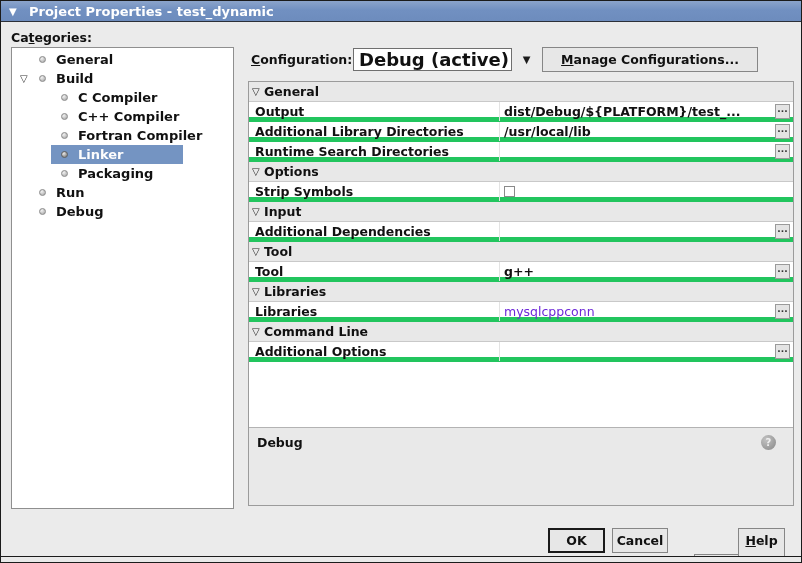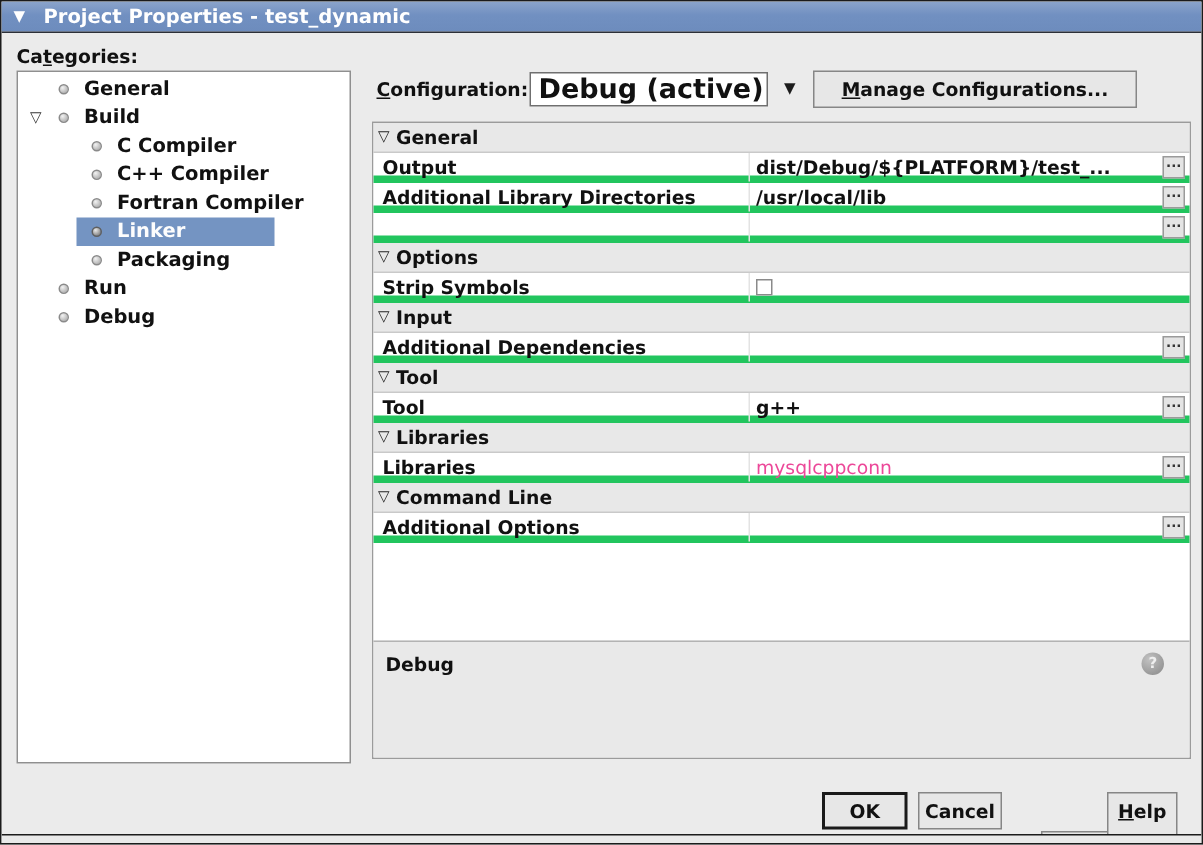--- a/index.html
+++ b/index.html
@@ -63,21 +63,21 @@
     background:#fff; border:1px solid #9b9b9b;
   }
   .prow { position:absolute; left:0; width:544px; height:20px; font-size:12.5px; line-height:19px; }
   .prow.section { background:#e8e8e8; border-bottom:1px solid #c9c9c9; font-weight:bold; color:#111; }
   .prow.section .tri { position:absolute; left:3px; top:0; font-size:10px; color:#222; line-height:19px; }
   .prow.section .slabel { position:absolute; left:15px; top:0; }
   .prow.prop { background:#fff; border-bottom:5px solid #22c55e; }
   .prow.prop .plabel { position:absolute; left:6px; top:0; font-weight:bold; color:#111; white-space:nowrap; }
   .prow.prop .vdiv { position:absolute; left:250px; top:0; width:1px; height:19px; background:#e3e3e3; }
   .prow.prop .pvalue { position:absolute; left:255px; top:0; width:268px; font-weight:bold; color:#111; white-space:nowrap; overflow:hidden; }
-  .prow.prop .pvalue.muted { color:#ec4899; font-weight:normal; }
+  .prow.prop .pvalue.muted { color:#6d28d9; font-weight:normal; }
   .browse {
     position:absolute; right:3px; top:2px; width:15px; height:15px;
     background:#e4e4e4; border:1px solid #9a9a9a; font-size:9px; line-height:9px;
     text-align:center; color:#333; font-weight:bold;
   }
   .checkbox { position:absolute; left:255px; top:4px; width:11px; height:11px; background:#fff; border:1px solid #8a8a8a; }
 
   .sheet .filler { position:absolute; left:0; top:280px; width:544px; height:65px; background:#fff; }
   .infopanel {
     position:absolute; left:0; top:345px; width:544px; height:78px;
@@ -168,20 +168,21 @@
       <span class="pvalue">dist/Debug/${PLATFORM}/test_...</span>
       <span class="browse">...</span>
     </div>
     <div class="prow prop" style="top:40px">
       <span class="plabel">Additional Library Directories</span>
       <span class="vdiv"></span>
       <span class="pvalue">/usr/local/lib</span>
       <span class="browse">...</span>
     </div>
     <div class="prow prop" style="top:60px">
+      <span class="plabel">Runtime Search Directories</span>
       <span class="vdiv"></span>
       <span class="pvalue"></span>
       <span class="browse">...</span>
     </div>
     <div class="prow section" style="top:80px">
       <span class="tri">▽</span>
       <span class="slabel">Options</span>
     </div>
     <div class="prow prop" style="top:100px">
       <span class="plabel">Strip Symbols</span>

